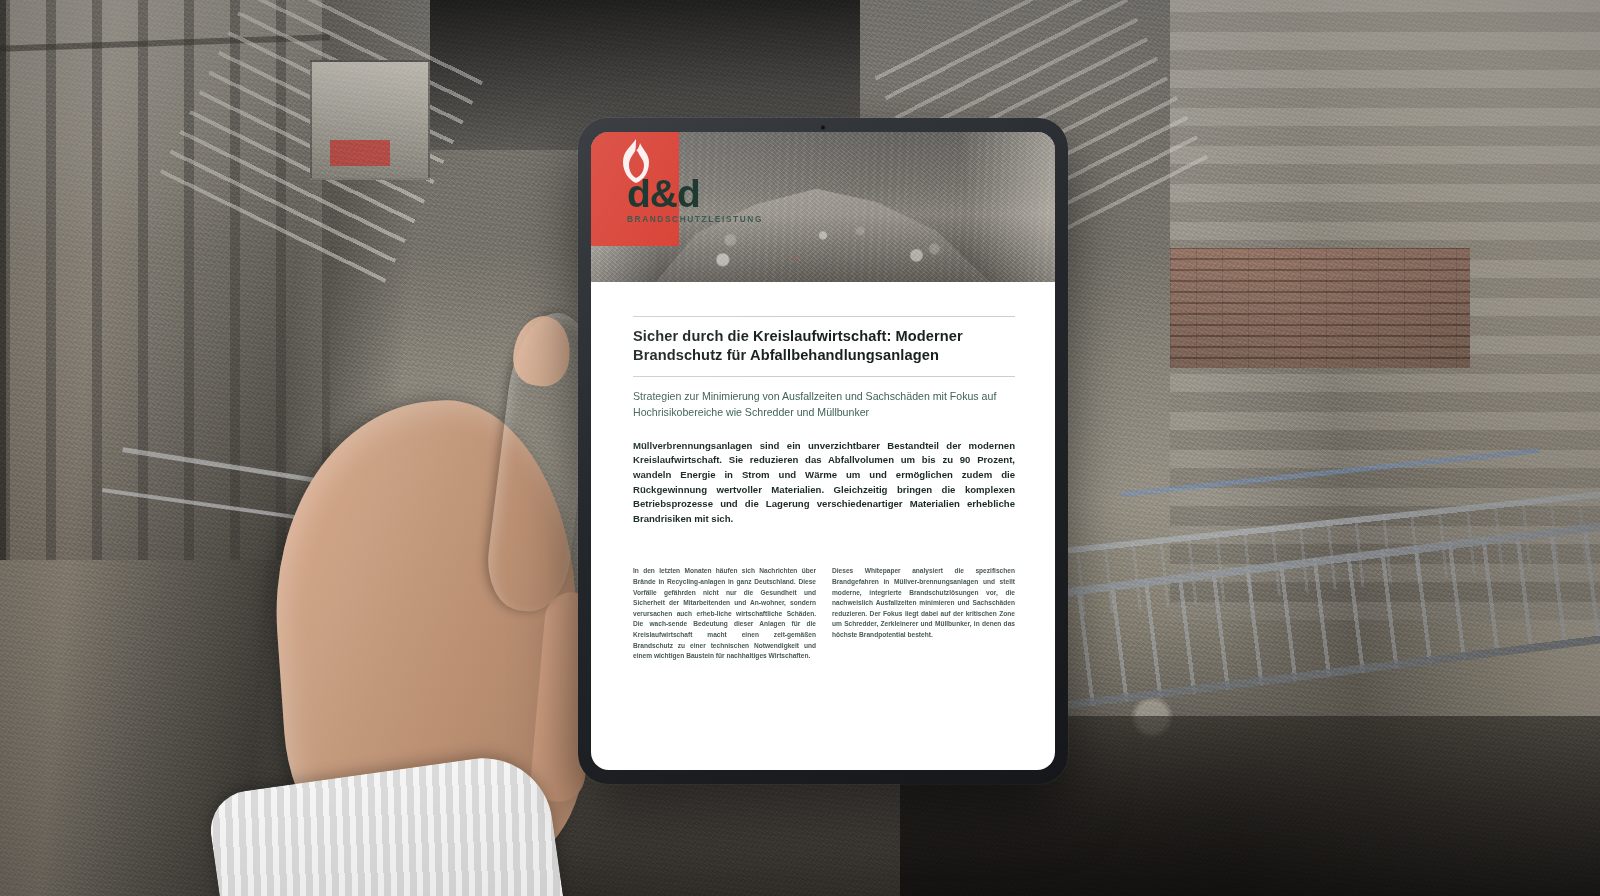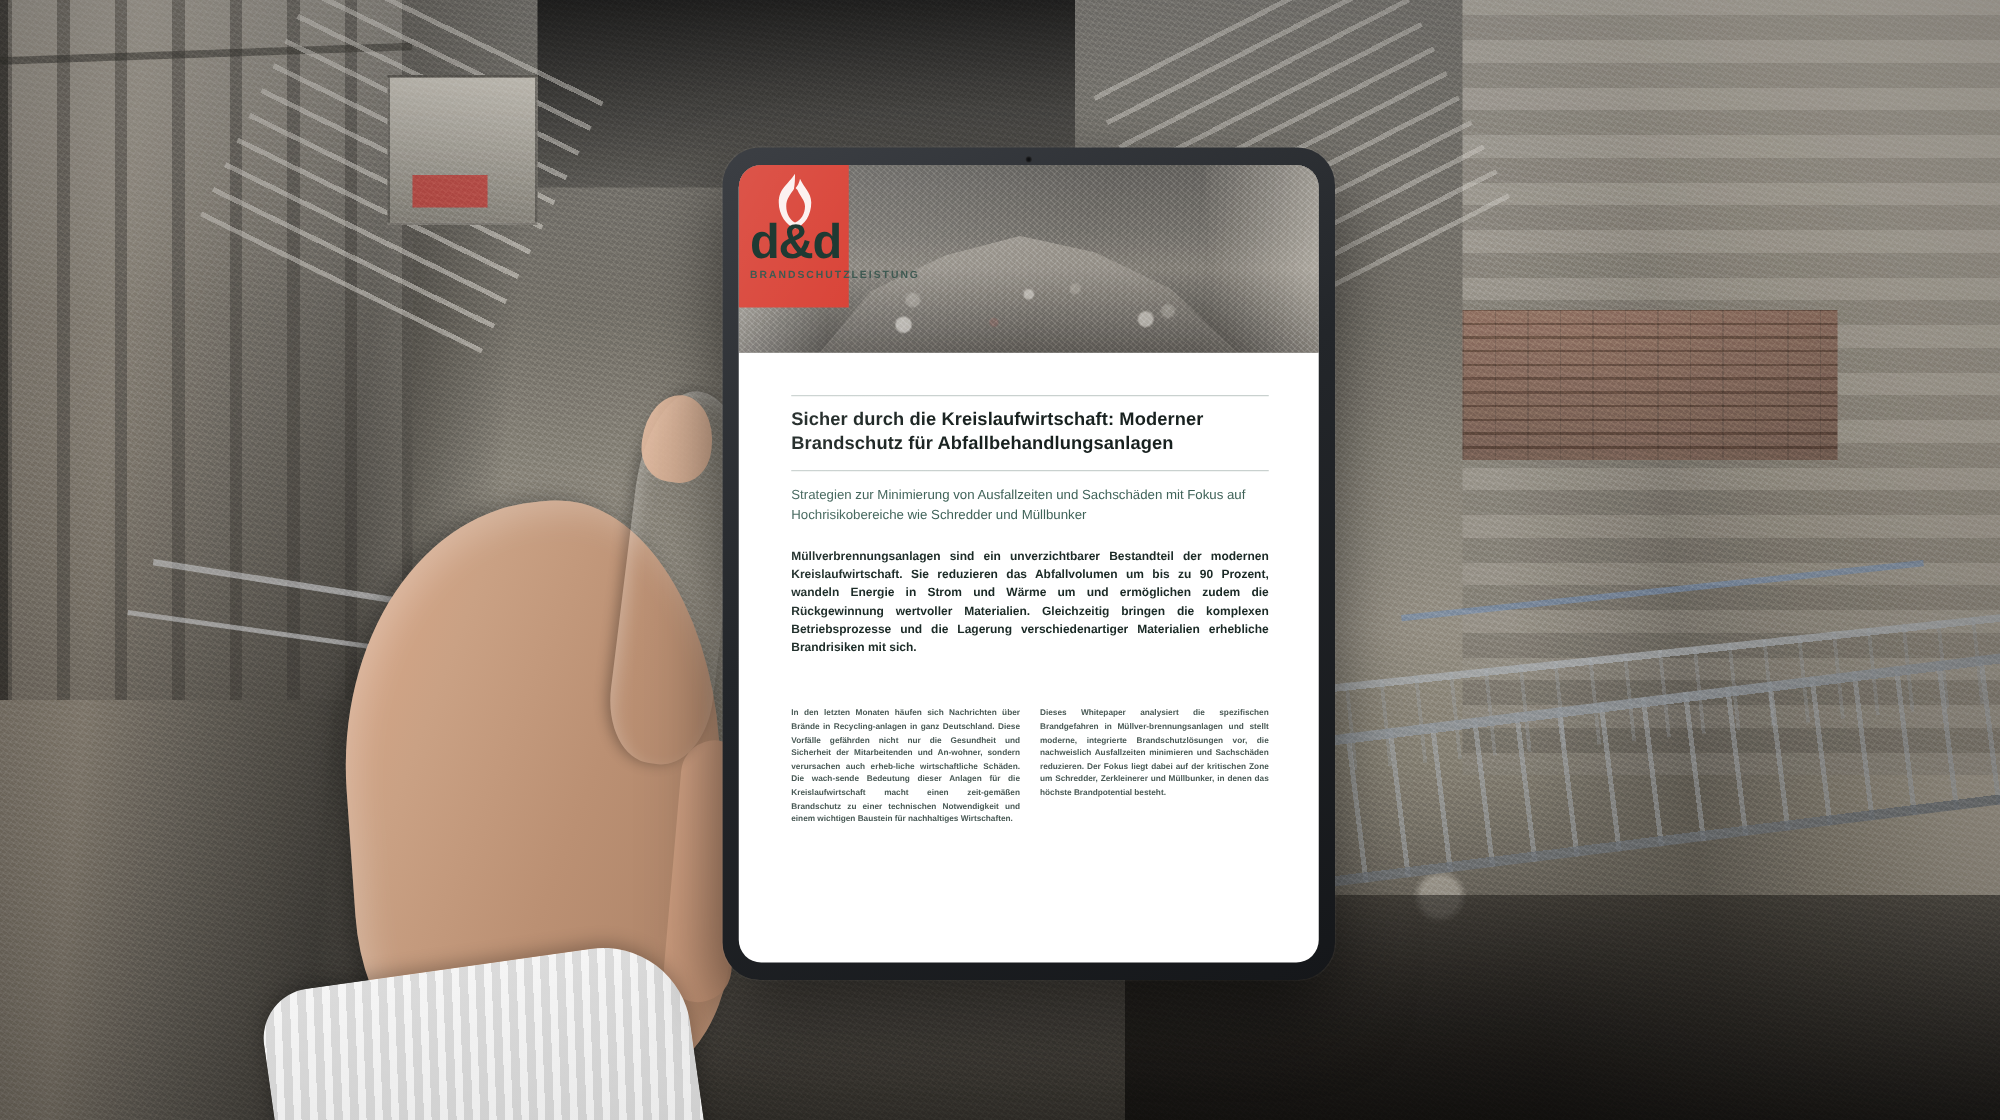--- a/index.html
+++ b/index.html
@@ -242,21 +242,21 @@
   }
 
   .logo-badge {
     position:absolute; left:0; top:0; width:88px; height:114px;
     background:#d63427;
     display:flex; align-items:flex-start; justify-content:center;
     padding-top:6px;
   }
   .logo-flame { width:34px; height:46px; }
   .logo-text {
-    position:absolute; left:9px; top:44px; z-index:3;
+    position:absolute; left:36px; top:44px; z-index:3;
     color:#1f3a33;
     letter-spacing:-1px;
   }
   .logo-dd { font-size:39px; font-weight:700; line-height:36px; }
   .logo-sub {
     font-size:8.3px; letter-spacing:1.6px; color:#3f5a52; font-weight:600;
     margin-top:2px;
   }
 
   

